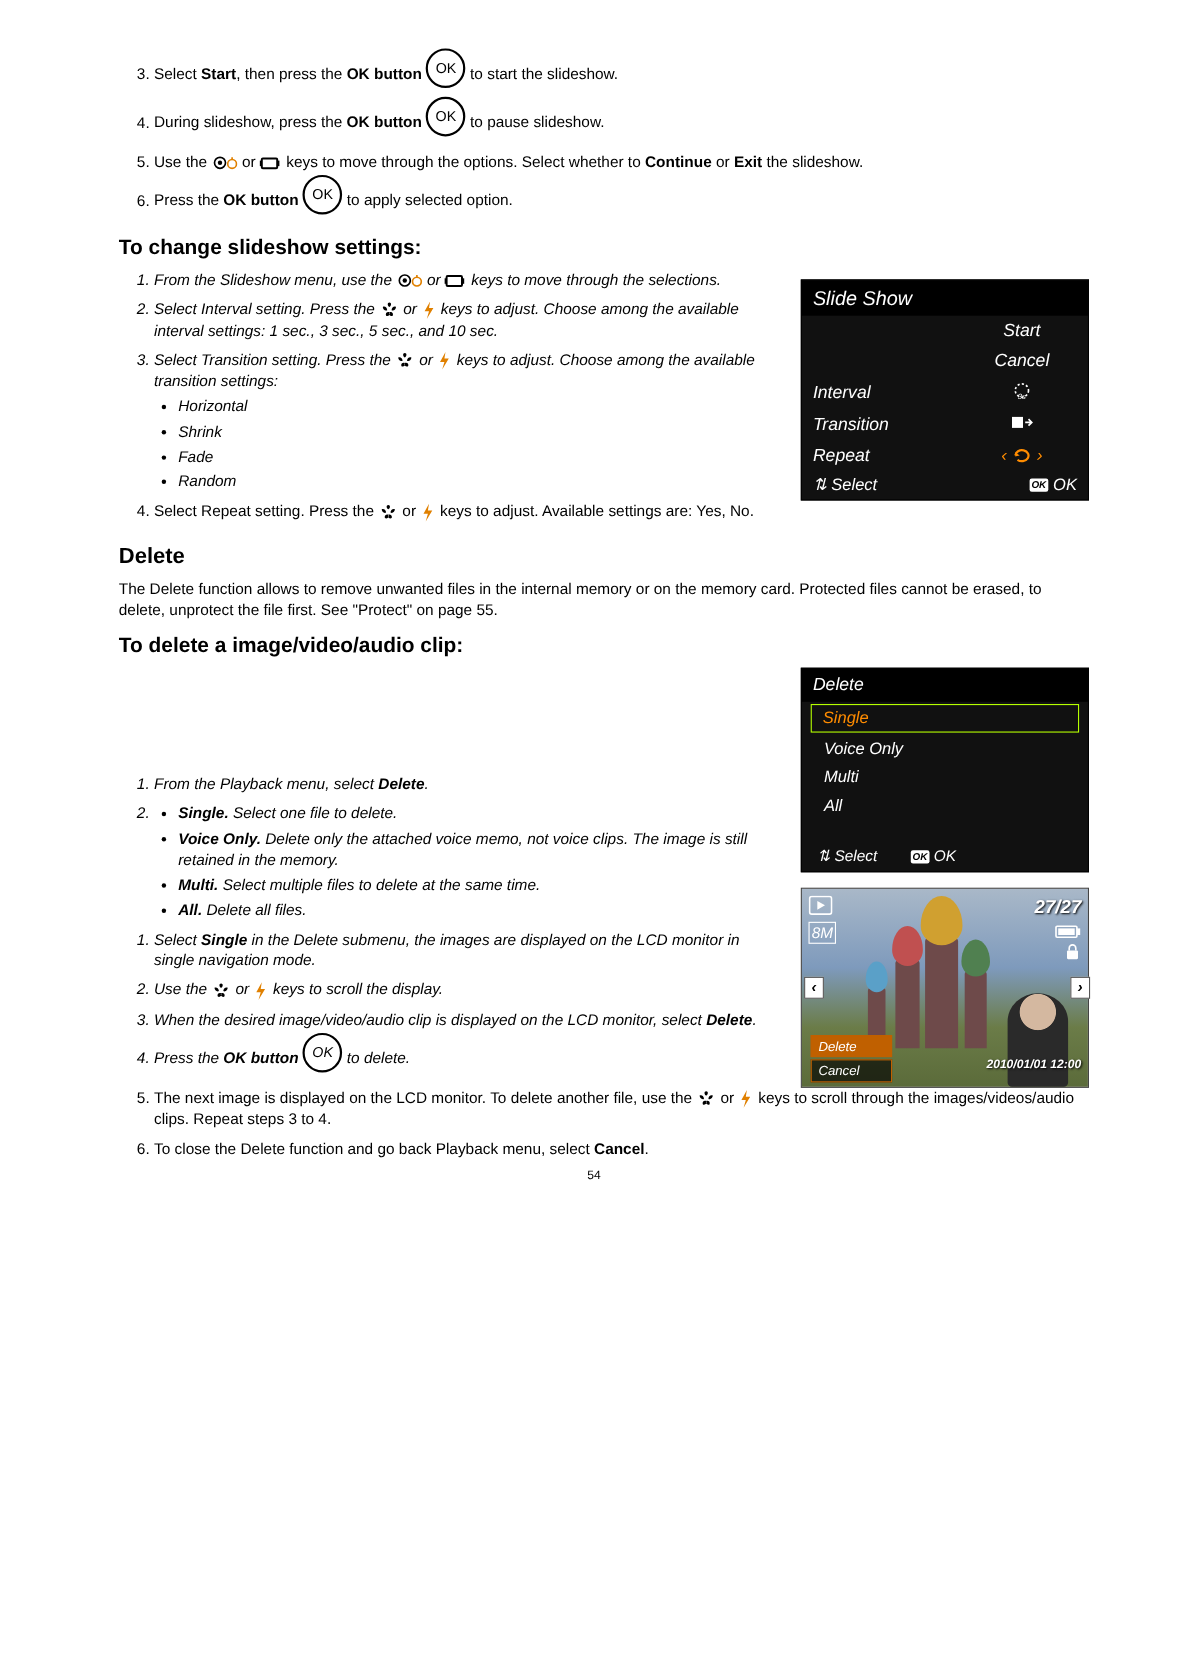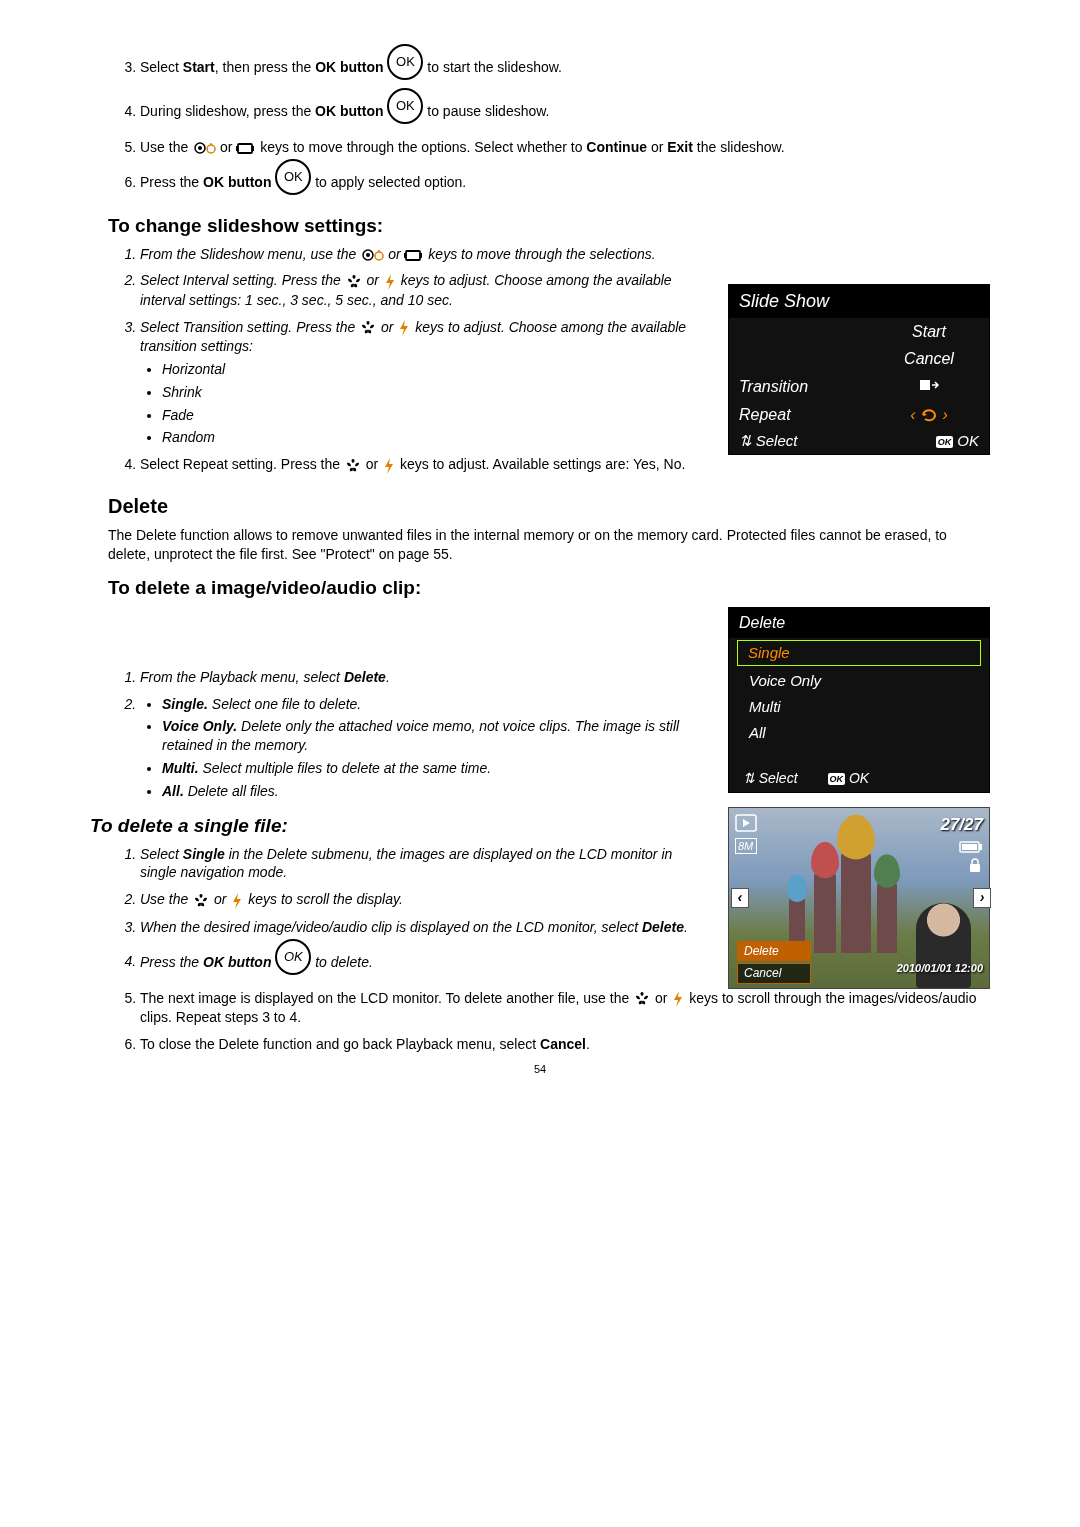--- a/index.html
+++ b/index.html
@@ -350,20 +350,27 @@
   <div class="right">
     <div class="lcd-slideshow">
       <div class="lcd-title">Slide Show</div>
       <div class="lcd-row">
           <span class="lbl"></span>
           <span class="val">Start</span>
         </div>
       <div class="lcd-row">
           <span class="lbl"></span>
           <span class="val">Cancel</span>
+        </div>
+      <div class="lcd-row">
+          <span class="lbl">Interval</span>
+          <span class="val"><svg width="22" height="18">
+              <circle cx="11" cy="10" r="6" fill="none" stroke="#fff" stroke-width="1.5" stroke-dasharray="2 2"></circle>
+              <text x="11" y="18" fill="#fff" font-size="7" text-anchor="middle">3s</text>
+            </svg></span>
         </div>
       <div class="lcd-row">
           <span class="lbl">Transition</span>
           <span class="val"><svg width="22" height="14">
               <rect x="2" y="2" width="10" height="10" fill="#fff"></rect>
               <path d="M14 7 L20 7 M17 4 L20 7 L17 10" stroke="#fff" stroke-width="1.5" fill="none"></path>
             </svg></span>
         </div>
       <div class="lcd-row">
           <span class="lbl">Repeat</span>
@@ -408,21 +415,20 @@
       <li>
         <ul>
           <li><span class="bold">Single.</span><span> Select one file to delete.</span></li>
           <li><span class="bold">Voice Only.</span><span> Delete only the attached voice memo, not voice clips. The image is still retained in the memory.</span></li>
           <li><span class="bold">Multi.</span><span> Select multiple files to delete at the same time.</span></li>
           <li><span class="bold">All.</span><span> Delete all files.</span></li>
         </ul>
       </li>
     </ol>
 
-    <div class="subhead" style="padding-left:0">To delete a single file:</div>
 
     <ol>
       <li>
         <span>Select </span><span class="bold">Single</span><span> in the Delete submenu, the images are displayed on the LCD monitor in single navigation mode.</span>
       </li>
       <li>
         <span>Use the </span>
         <svg class="inline-icon" width="18" height="18">
             <path d="M9 2 C11 2 11 5 9 6 C7 5 7 2 9 2 M3 6 C5 5 7 7 7 9 C5 10 3 8 3 6 M15 6 C13 5 11 7 11 9 C13 10 15 8 15 6 M6 14 C5 12 7 10 9 11 C10 13 8 15 6 14 M12 14 C13 12 11 10 9 11 C8 13 10 15 12 14" fill="#000"></path>
           </svg>
@@ -468,21 +474,21 @@
         <div class="tower" style="left:98px;width:20px;height:70px"></div>
           <div class="onion" style="left:95px;bottom:70px;width:26px;height:24px;background:#508050"></div>
       </div>
       <div class="person"></div>
 
       <div class="photo-top-left">
         <svg width="22" height="18">
             <rect x="1" y="1" width="20" height="16" rx="2" fill="none" stroke="#fff" stroke-width="1.5"></rect>
             <path d="M8 5 L15 9 L8 13 Z" fill="#fff"></path>
           </svg>
-        <span style="font-size:11px;border:1px solid #fff;padding:0 2px;display:inline-block">8M</span>
+        <span style="font-size:14px;border:1px solid #fff;padding:0 2px;display:inline-block">8M</span>
       </div>
       <div class="photo-top-right">
         <span style="font-size:17px">27/27</span>
         <svg width="24" height="12">
             <rect x="1" y="1" width="19" height="10" rx="1" fill="none" stroke="#fff" stroke-width="1.5"></rect>
             <rect x="20" y="3" width="3" height="6" fill="#fff"></rect>
             <rect x="3" y="3" width="15" height="6" fill="#fff"></rect>
           </svg>
         <svg width="16" height="16">
             <path d="M5 7 L5 5 A3 3 0 0 1 11 5 L11 7" fill="none" stroke="#fff" stroke-width="1.5"></path>

